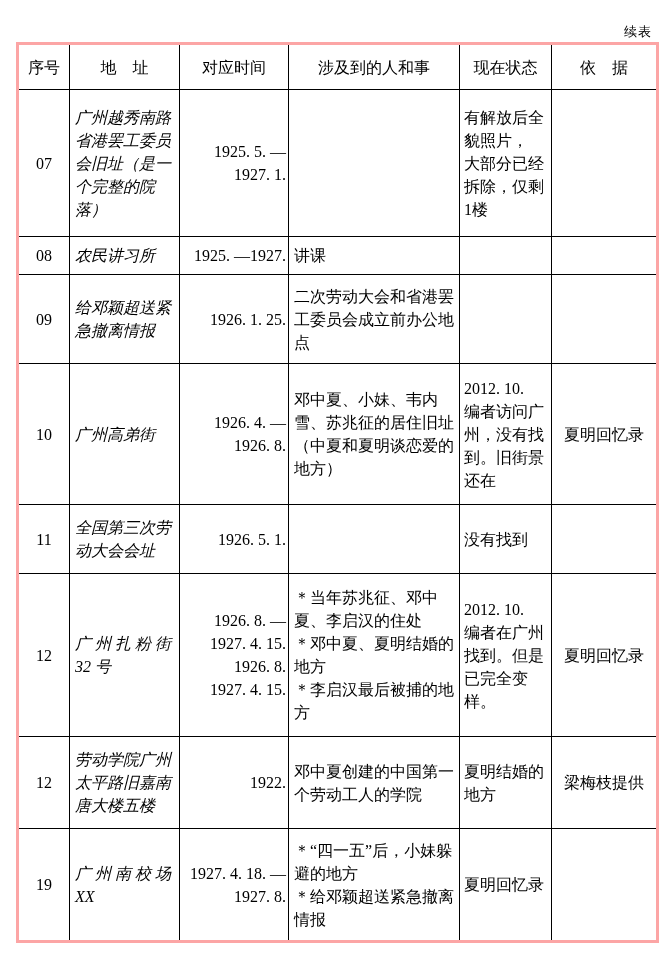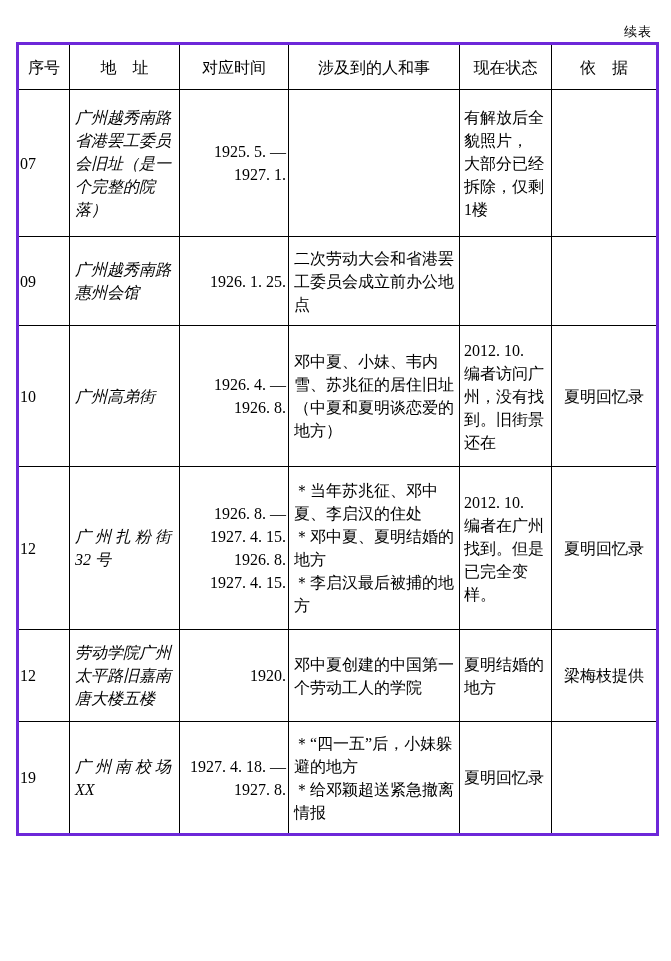--- a/index.html
+++ b/index.html
@@ -25,21 +25,21 @@
     white-space: nowrap;
     margin-top: 15px;
   }
   table.main {
     position: absolute;
     top: 42px;
     left: 16px;
     width: 640px;
     table-layout: fixed;
     border-collapse: collapse;
-    border: 3px solid #6d28d9;
+    border: 3px solid #fca5a5;
   }
   td, th {
     border: 1px solid #000000;
     font-size: 16px;
     font-weight: normal;
     line-height: 23px;
     vertical-align: middle;
     padding: 2px 4px;
     white-space: pre-line;
     overflow: hidden;
@@ -50,21 +50,21 @@
   tr.rh  { height: 46px; }
   tr.r07 { height: 147px; }
   tr.r08 { height: 38px; }
   tr.r09 { height: 89px; }
   tr.r10 { height: 141px; }
   tr.r11 { height: 69px; }
   tr.r12 { height: 163px; }
   tr.r13 { height: 92px; }
   tr.r14 { height: 113px; }
   
-  td.c-no    { padding: 2px 1px; }
+  td.c-no    { text-align: center; padding: 2px 1px; }
   td.c-addr  { text-align: left; padding: 2px 3px 2px 5px; font-style: italic; }
   td.c-time  { text-align: right; padding: 2px 2px 2px 4px; }
   td.c-event { text-align: left; padding: 2px 3px 2px 5px; }
   td.c-stat  { text-align: left; padding: 2px 3px 2px 4px; margin-left: 8px; }
   td.c-basis { text-align: center; padding: 2px 1px; }
 </style>
 </head>
 <body>
 
 <div class="page">
@@ -95,57 +95,73 @@
         <td class="c-no">07</td>
         <td class="c-addr">广州越秀南路省港罢工委员会旧址（是一个完整的院落）</td>
         <td class="c-time">1925. 5. —
 1927. 1.</td>
         <td class="c-event"></td>
         <td class="c-stat">有解放后全貌照片，
 大部分已经拆除，仅剩
 1楼</td>
         <td class="c-basis"></td>
       </tr>
+      <tr class="r08">
+        <td class="c-no">08</td>
+        <td class="c-addr">农民讲习所</td>
+        <td class="c-time">1925. —1927.</td>
+        <td class="c-event">讲课</td>
+        <td class="c-stat"></td>
+        <td class="c-basis"></td>
+      </tr>
       <tr class="r09">
         <td class="c-no">09</td>
-        <td class="c-addr">广州越秀南路惠州会馆</td>
+        <td class="c-addr">给邓颖超送紧急撤离情报</td>
         <td class="c-time">1926. 1. 25.</td>
         <td class="c-event">二次劳动大会和省港罢工委员会成立前办公地点</td>
         <td class="c-stat"></td>
         <td class="c-basis"></td>
       </tr>
       <tr class="r10">
         <td class="c-no">10</td>
         <td class="c-addr">广州高弟街</td>
         <td class="c-time">1926. 4. —
 1926. 8.</td>
         <td class="c-event">邓中夏、小妹、韦内雪、苏兆征的居住旧址（中夏和夏明谈恋爱的地方）</td>
         <td class="c-stat">2012. 10.
 编者访问广州，没有找到。旧街景还在</td>
         <td class="c-basis">夏明回忆录</td>
+      </tr>
+      <tr class="r11">
+        <td class="c-no">11</td>
+        <td class="c-addr">全国第三次劳动大会会址</td>
+        <td class="c-time">1926. 5. 1.</td>
+        <td class="c-event"></td>
+        <td class="c-stat">没有找到</td>
+        <td class="c-basis"></td>
       </tr>
       <tr class="r12">
         <td class="c-no">12</td>
         <td class="c-addr">广 州 扎 粉 街
 32 号</td>
         <td class="c-time">1926. 8. —
 1927. 4. 15.
 1926. 8.
 1927. 4. 15.</td>
         <td class="c-event">＊当年苏兆征、邓中夏、李启汉的住处
 ＊邓中夏、夏明结婚的地方
 ＊李启汉最后被捕的地方</td>
         <td class="c-stat">2012. 10.
 编者在广州找到。但是已完全变样。</td>
         <td class="c-basis">夏明回忆录</td>
       </tr>
       <tr class="r13">
         <td class="c-no">12</td>
         <td class="c-addr">劳动学院广州太平路旧嘉南唐大楼五楼</td>
-        <td class="c-time">1920.</td>
+        <td class="c-time">1922.</td>
         <td class="c-event">邓中夏创建的中国第一个劳动工人的学院</td>
         <td class="c-stat">夏明结婚的地方</td>
         <td class="c-basis">梁梅枝提供</td>
       </tr>
       <tr class="r14">
         <td class="c-no">19</td>
         <td class="c-addr">广 州 南 校 场
 XX</td>
         <td class="c-time">1927. 4. 18. —
 1927. 8.</td>

